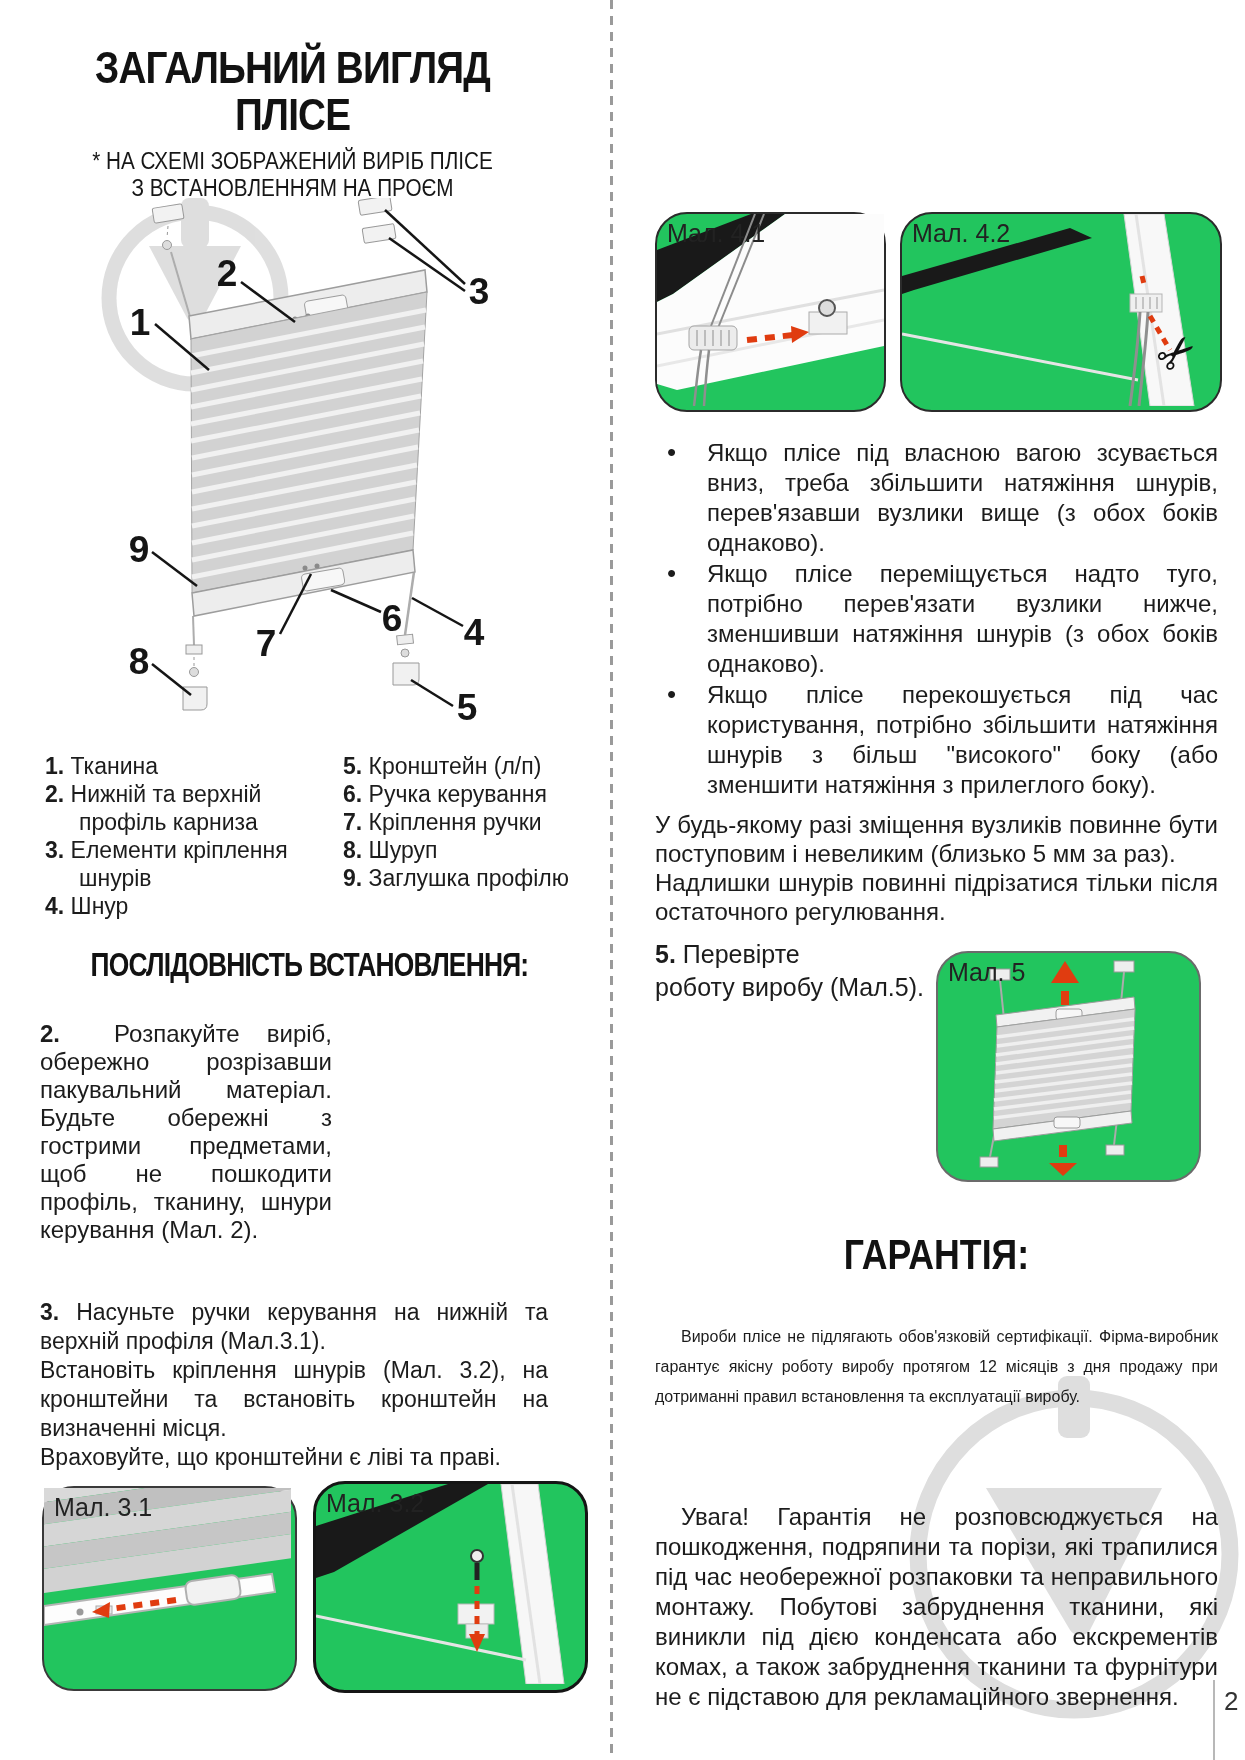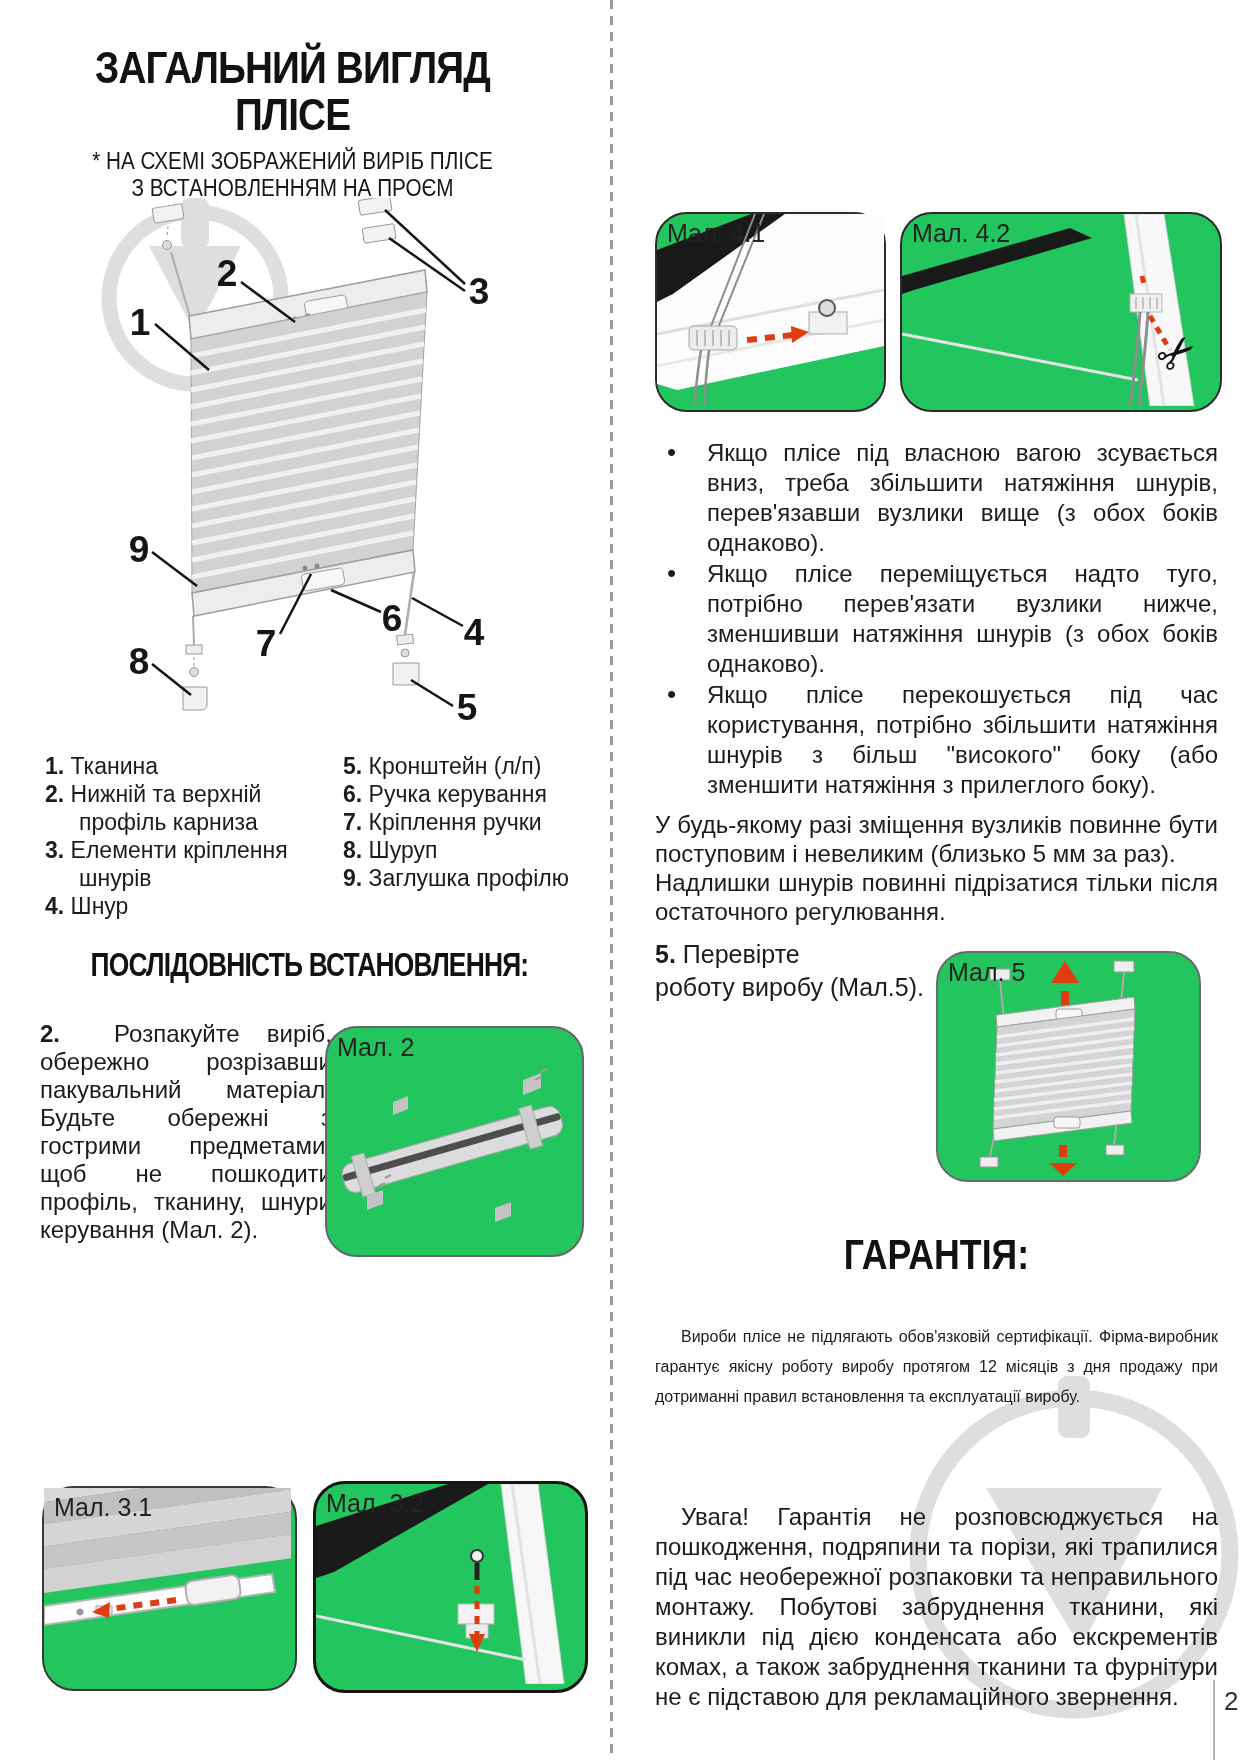--- a/index.html
+++ b/index.html
@@ -156,44 +156,24 @@
       <div class="leg-item"><b>9.</b> <span>Заглушка профілю</span></div>
     </div>
   </div>
 
   <div class="abs seq-head">
     <div class="hline">ПОСЛІДОВНІСТЬ ВСТАНОВЛЕННЯ:</div>
   </div>
 
   <p class="abs step2 just"><b>2.</b>&nbsp;&nbsp;<span>Розпакуйте виріб, обережно розрізавши пакувальний матеріал. Будьте обережні з гострими предметами, щоб не пошкодити профіль, тканину, шнури керування (Мал. 2).</span></p>
 
-  <div class="fig fig2">
-    <span class="flabel">Мал. 2</span>
-    <svg width="255" height="227" viewBox="0 0 255 227">
-      <g transform="rotate(-16 127 120)">
-        <rect x="12" y="106" width="226" height="30" rx="11" fill="#dcdcdc" stroke="#a8a8a8"></rect>
-        <rect x="12" y="115" width="226" height="7" rx="3" fill="#4d4d4d"></rect>
-        <rect x="26" y="100" width="13" height="42" fill="#cfcfcf" stroke="#ababab"></rect>
-        <rect x="200" y="100" width="13" height="42" fill="#cfcfcf" stroke="#ababab"></rect>
-      </g>
-      <g fill="#c4c4c4">
-        <path d="M40 168 l16 -6 v14 l-16 6 z"></path>
-        <path d="M196 52 l18 -7 v15 l-18 7 z"></path>
-        <path d="M66 74 l15 -6 v13 l-15 6 z"></path>
-        <path d="M168 180 l16 -6 v14 l-16 6 z"></path>
-      </g>
-      <g stroke="#9a9a9a" stroke-width="2">
-        <line x1="58" y1="150" x2="64" y2="147"></line>
-          <line x1="52" y1="158" x2="58" y2="155"></line>
-        <line x1="214" y1="44" x2="220" y2="41"></line>
-          <line x1="208" y1="52" x2="214" y2="49"></line>
-      </g>
-    </svg>
-  </div>
-
+
+  <p class="abs step3 just preline"><b>3.</b> <span class="preline">Насуньте ручки керування на нижній та верхній профіля (Мал.3.1).
+Встановіть кріплення шнурів (Мал. 3.2), на кронштейни та встановіть кронштейн на визначенні місця.
+Враховуйте, що кронштейни є ліві та праві.</span></p>
 
   <div class="fig fig31">
     <span class="flabel">Мал. 3.1</span>
     <svg width="247" height="197" viewBox="0 0 247 197">
       <g transform="rotate(-8 0 0)">
         <rect x="-15" y="-30" width="280" height="22" fill="#c6c6c6"></rect>
         <rect x="-15" y="-8" width="280" height="22" fill="#d9d9d9"></rect>
         <rect x="-15" y="14" width="280" height="22" fill="#c0c0c0"></rect>
         <rect x="-15" y="36" width="280" height="22" fill="#d6d6d6"></rect>
         <rect x="-15" y="58" width="280" height="22" fill="#c6c6c6"></rect>

